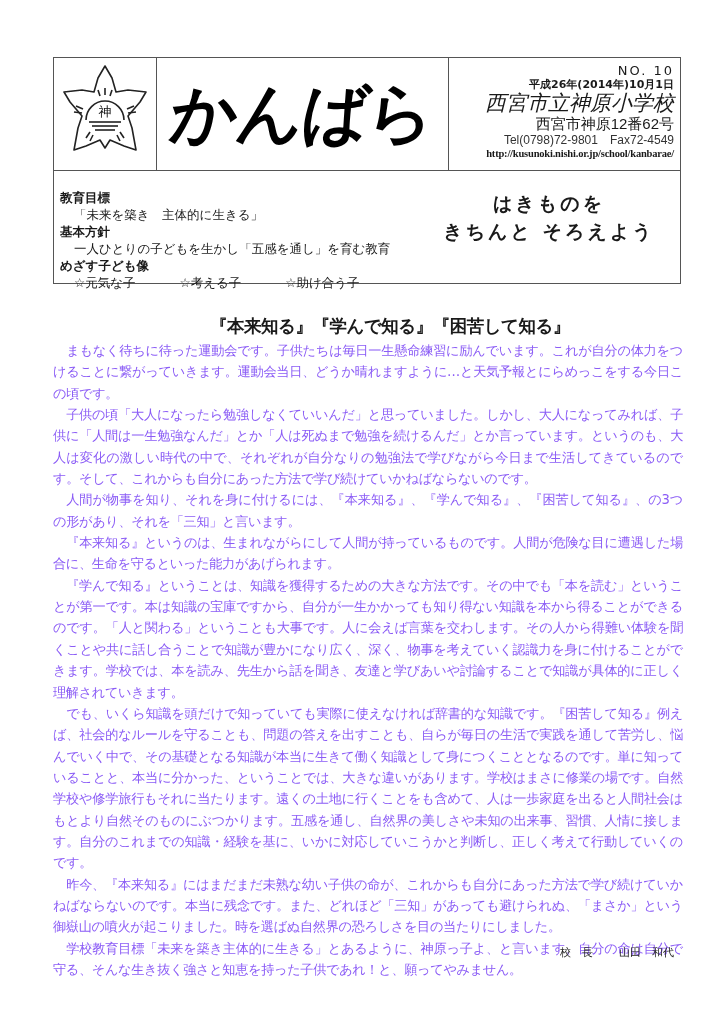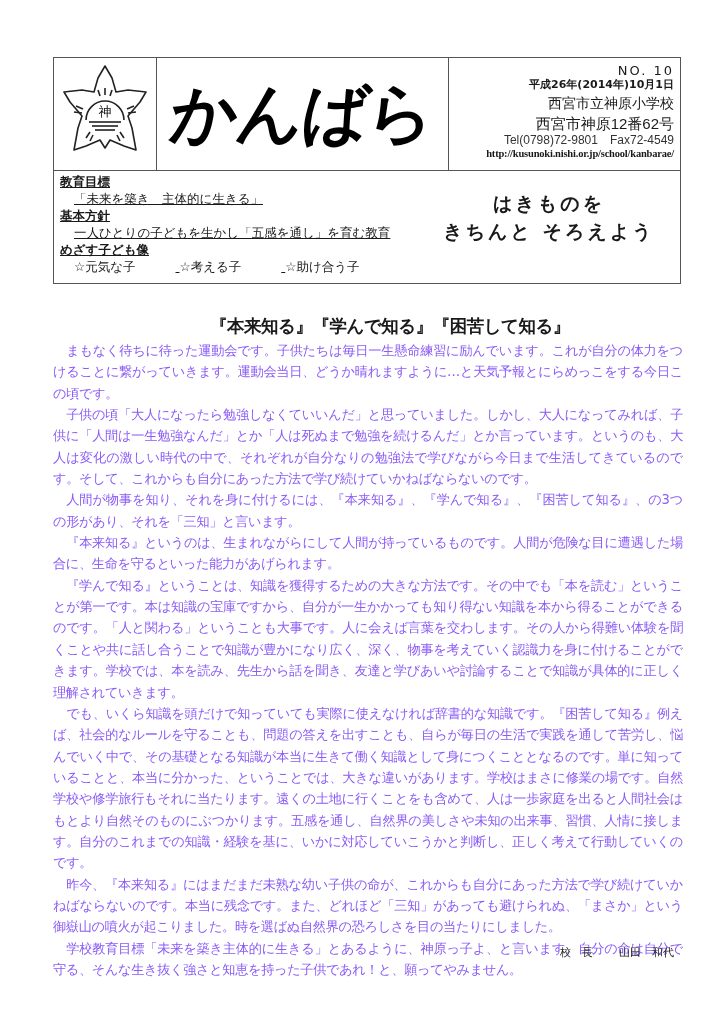--- a/index.html
+++ b/index.html
@@ -13,26 +13,26 @@
                  border-right: 1.5px solid #555; box-sizing: border-box; }
     .title-cell { position: absolute; left: 103px; top: 0; width: 292px; height: 112px;
                   border-right: 1.5px solid #555; box-sizing: border-box;
                   display: flex; align-items: center; justify-content: center; }
     .title-text { font-family: "DejaVu Sans", sans-serif; font-weight: bold; font-size: 66px;
                   letter-spacing: -2px; color: #000; transform: skewX(-6deg); line-height: 1; }
     .info-cell { position: absolute; left: 395px; top: 0; width: 231px; height: 112px;
                  text-align: right; padding-right: 6px; box-sizing: border-box; }
     .issue-no { font-size: 13px; margin-top: 6px; letter-spacing: 2px; line-height: 14px; }
     .issue-date { font-size: 11px; font-weight: bold; line-height: 13px; }
-    .school-name { font-family: "DejaVu Serif", serif; font-size: 14px; line-height: 24px; letter-spacing: 0px; }
+    .school-name { font-family: "DejaVu Serif", serif; font-size: 21px; line-height: 24px; letter-spacing: 0px; font-style: italic; }
     .school-addr { font-family: Liberation Sans, sans-serif; font-size: 15px; line-height: 18px; }
     .school-tel { font-family: Liberation Sans, sans-serif; font-size: 12px; line-height: 14px; color: #333; }
     .school-url { font-family: "Liberation Serif", serif; font-size: 10.5px; line-height: 13px; font-weight: bold; letter-spacing: -0.2px; }
     .row-bottom { position: absolute; left: 0; top: 113px; width: 100%; height: 112px; }
-    .policy { position: absolute; left: 6px; top: 2px; width: 380px; font-size: 12.5px; line-height: 17px; text-decoration: underline; }
+    .policy { position: absolute; left: 6px; top: 18px; width: 380px; font-size: 12.5px; line-height: 17px; }
     .policy .h { font-weight: bold; font-size: 12.5px; }
     .policy .v { padding-left: 14px; }
     .policy .traits span { display: inline-block; margin-right: 40px; }
     .goal { position: absolute; left: 375px; top: 10px; width: 240px; text-align: center; }
     .goal-title { font-family: "DejaVu Serif", serif; font-size: 19px; font-weight: bold; letter-spacing: 6px;
                   display: inline-block; border-bottom: 3px double #000; line-height: 22px; padding: 0 2px; }
     .goal-line { font-weight: bold; font-size: 19px; letter-spacing: 3px; line-height: 28px; }
     .goal-line.first { margin-top: 8px; }
     .article-title { position: absolute; left: 0; width: 724px; top: 314px; text-align: center;
                      font-size: 17.5px; font-weight: bold; letter-spacing: -0.5px; padding-left: 28px; }

